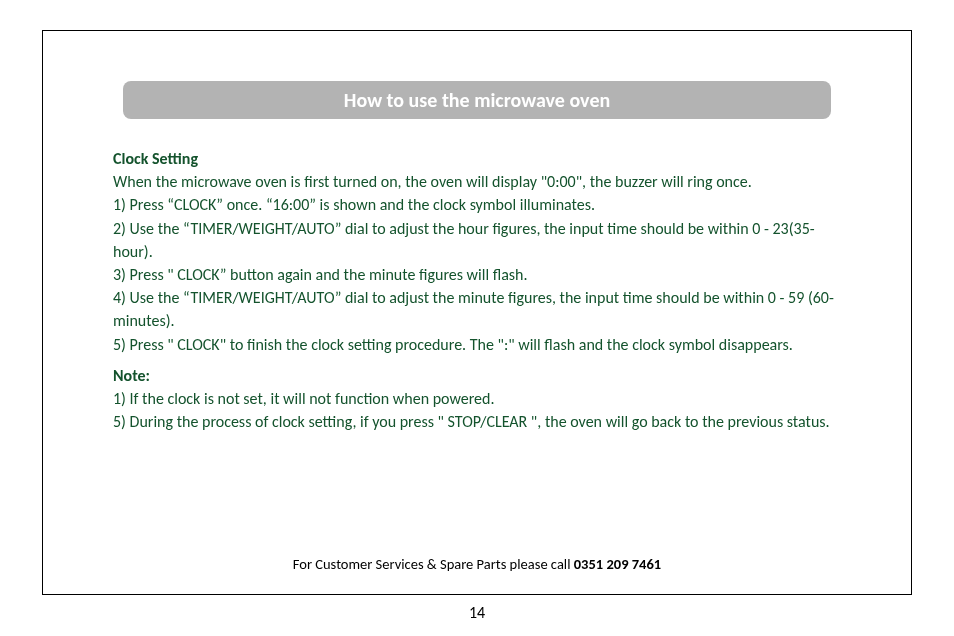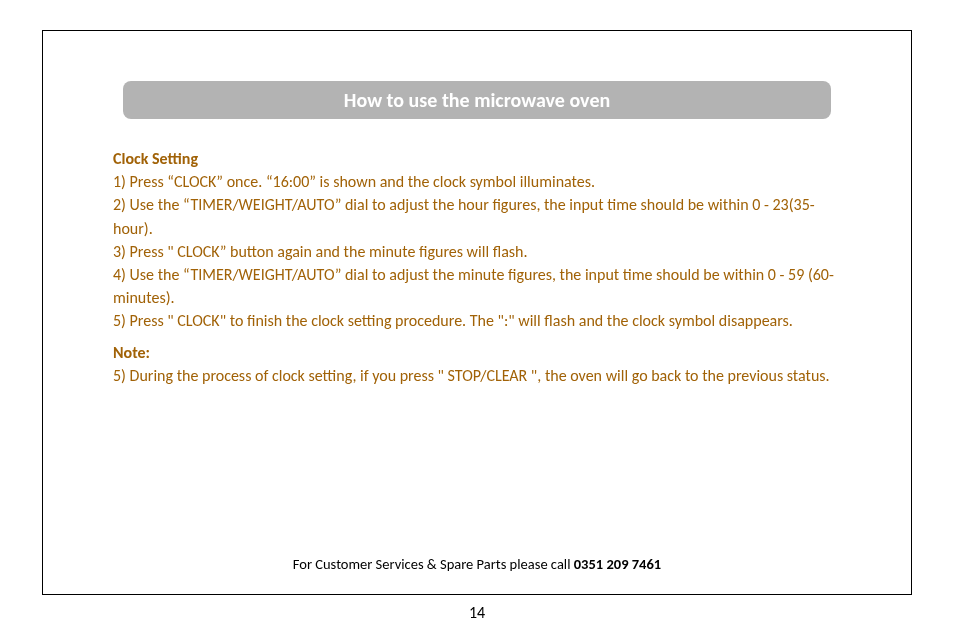--- a/index.html
+++ b/index.html
@@ -28,21 +28,21 @@
       font-size: 20px;
       text-align: center;
       padding: 7px 0;
       border-radius: 8px;
       margin: 0 10px 28px 10px;
     }
     .content {
       flex: 1;
       font-size: 16px;
       line-height: 1.45;
-      color: #a16207;
+      color: #14532d;
     }
     .section-heading {
       font-weight: bold;
     }
     .note-heading {
       font-weight: bold;
       margin-top: 8px;
     }
     .footer {
       text-align: center;
@@ -65,27 +65,29 @@
 <body>
 
 <div class="page-frame">
 
   <div class="title-banner">
     <span>How to use the microwave oven</span>
   </div>
 
   <div class="content">
     <div class="section-heading">Clock Setting</div>
+    <div>When the microwave oven is first turned on, the oven will display "0:00", the buzzer will ring once.</div>
     <div>1) Press “CLOCK” once. “16:00” is shown and the clock symbol illuminates.</div>
     <div>2) Use the “TIMER/WEIGHT/AUTO” dial to adjust the hour figures, the input time should be within 0 - 23(35-hour).</div>
     <div>3) Press " CLOCK” button again and the minute figures will flash.</div>
     <div>4) Use the “TIMER/WEIGHT/AUTO” dial to adjust the minute figures, the input time should be within  0 - 59 (60-minutes).</div>
     <div>5) Press " CLOCK" to finish the clock setting procedure. The ":" will flash and the clock symbol disappears.</div>
 
     <div class="note-heading">Note:</div>
+    <div>1) If the clock is not set, it will not function when powered.</div>
     <div>5) During the process of clock setting, if you press " STOP/CLEAR ", the oven will go back to the previous status.</div>
   </div>
 
   <div class="footer">
     <div>
       <span>For Customer Services &amp; Spare Parts please call </span><span class="bold">0351 209 7461</span>
     </div>
   </div>
 
 </div>

